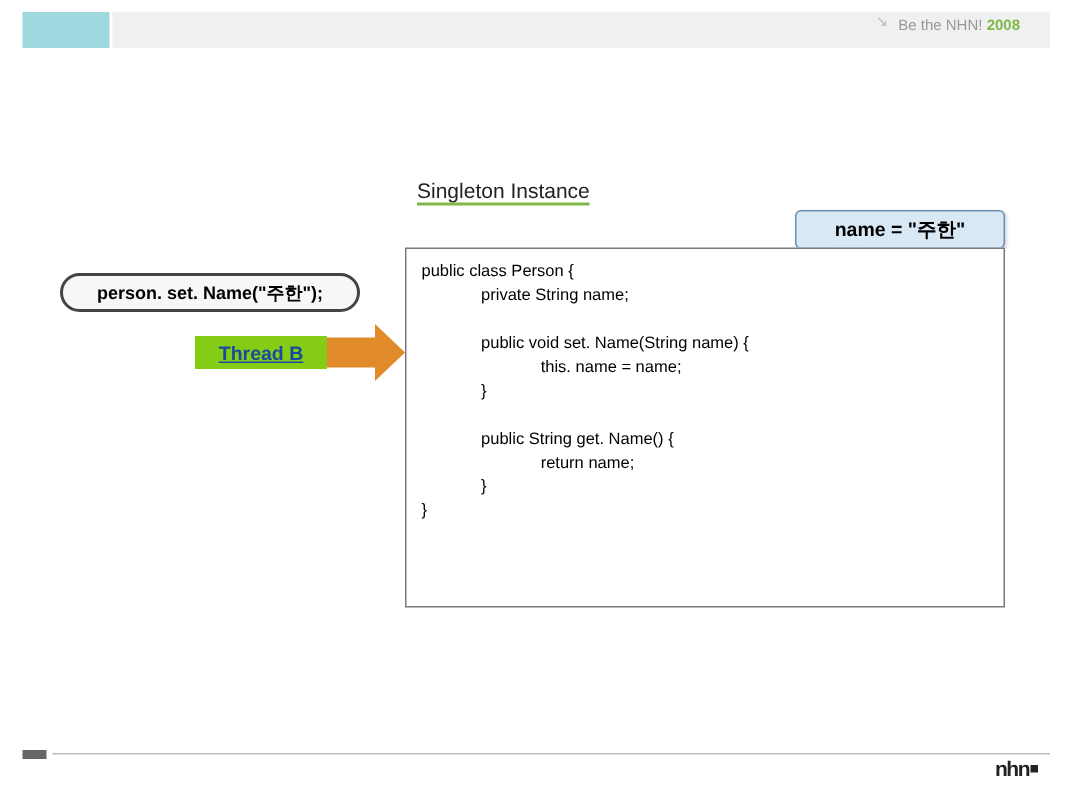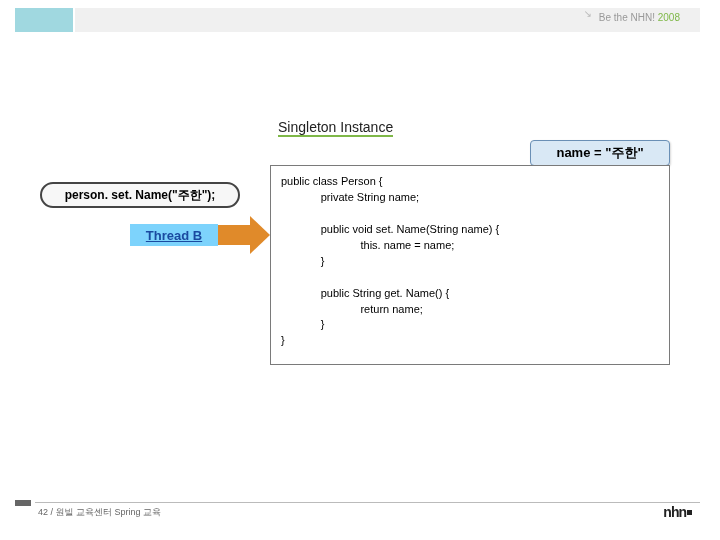--- a/index.html
+++ b/index.html
@@ -2,35 +2,35 @@
 <html><head>
 <meta charset="utf-8">
 <style>
 * { margin: 0; padding: 0; box-sizing: border-box; }
 body { width: 720px; height: 540px; background: #fff; font-family: Arial, sans-serif; position: relative; }
 
 .header { position: relative; height: 48px; }
 .header-block { position: absolute; left: 15px; top: 8px; width: 58px; height: 24px; background: #a0d8e0; }
 .header-bar { position: absolute; left: 75px; top: 8px; right: 20px; height: 24px; background: #f0f0f0; }
 .header-text { position: absolute; right: 40px; top: 12px; font-size: 10px; color: #999; }
-.header-text .year { color: #7fb848; font-weight: normal; }
+.header-text .year { color: #7fb848; font-weight: bold; }
 .header-arrow { position: absolute; right: 128px; top: 8px; font-size: 10px; color: #bbb; }
 
 .title { position: absolute; left: 278px; top: 120px; font-size: 14px; font-weight: normal; color: #222; border-bottom: 2px solid #7fb848; padding-bottom: 0; line-height: 1.1; }
 
 .namebox { position: absolute; left: 530px; top: 140px; width: 140px; height: 26px; background: #d9e8f5; border: 1px solid #6a8fb5; border-radius: 4px; display: flex; align-items: center; justify-content: center; font-size: 13px; font-weight: bold; box-shadow: 1px 1px 2px rgba(0,0,0,0.15); }
 .namebox-tail { position: absolute; left: 556px; top: 166px; width: 0; height: 0; border-left: 7px solid transparent; border-right: 10px solid transparent; border-top: 14px solid #6a8fb5; }
 .namebox-tail::after { content: ""; position: absolute; left: -6px; top: -15px; width: 0; height: 0; border-left: 6px solid transparent; border-right: 9px solid transparent; border-top: 12px solid #d9e8f5; }
 
-.codebox { position: absolute; left: 270px; top: 165px; width: 400px; height: 200px; border: 1px solid #7a7a7a; background: #fff; padding: 8px 10px; }
+.codebox { position: absolute; left: 270px; top: 165px; width: 400px; height: 240px; border: 1px solid #7a7a7a; background: #fff; padding: 8px 10px; }
 .code { font-family: Arial, sans-serif; font-size: 11px; line-height: 1.45; color: #000; white-space: pre; }
 
 .callout { position: absolute; left: 40px; top: 182px; width: 200px; height: 26px; border: 2px solid #444; border-radius: 18px; display: flex; align-items: center; justify-content: center; font-size: 12px; font-weight: bold; background: #f7f7f7; }
 
-.threadb { position: absolute; left: 130px; top: 224px; width: 88px; height: 22px; background: #7dd3fc; display: flex; align-items: center; justify-content: center; font-size: 13px; font-weight: bold; color: #1a4aa0; text-decoration: underline; z-index: 2; }
+.threadb { position: absolute; left: 130px; top: 224px; width: 88px; height: 22px; background: #84cc16; display: flex; align-items: center; justify-content: center; font-size: 13px; font-weight: bold; color: #1a4aa0; text-decoration: underline; z-index: 2; }
 .arrow { position: absolute; left: 218px; top: 216px; width: 52px; height: 38px; z-index: 1; }
 .arrow-body { position: absolute; left: 0; top: 9px; width: 32px; height: 20px; background: #e08a2a; }
 .arrow-head { position: absolute; left: 32px; top: 0; width: 0; height: 0; border-top: 19px solid transparent; border-bottom: 19px solid transparent; border-left: 20px solid #e08a2a; }
 
 .footer { position: absolute; left: 0; bottom: 0; right: 0; height: 38px; }
 .footer-line { position: absolute; left: 35px; right: 20px; top: 0; height: 1px; background: #bbb; }
 .footer-block { position: absolute; left: 15px; top: -2px; width: 16px; height: 6px; background: #666; }
 .footer-text { position: absolute; left: 38px; top: 4px; font-size: 9px; color: #666; }
 .footer-logo { position: absolute; right: 28px; top: 2px; font-size: 14px; font-weight: 900; letter-spacing: -1px; color: #222; }
 .footer-dot { display: inline-block; width: 5px; height: 5px; background: #222; margin-left: 1px; vertical-align: 2px; }
@@ -77,17 +77,16 @@
   <span>Thread B</span>
 </div>
 <div class="arrow">
   <div class="arrow-body"></div>
   <div class="arrow-head"></div>
 </div>
 
 <div class="footer">
   <div class="footer-block"></div>
   <div class="footer-line"></div>
-  <div class="footer-text">42 / 원빌 교육센터 Spring 교육</div>
   <div class="footer-logo">
     <span>nhn</span><span class="footer-dot"></span>
   </div>
 </div>
 
 </body></html>

